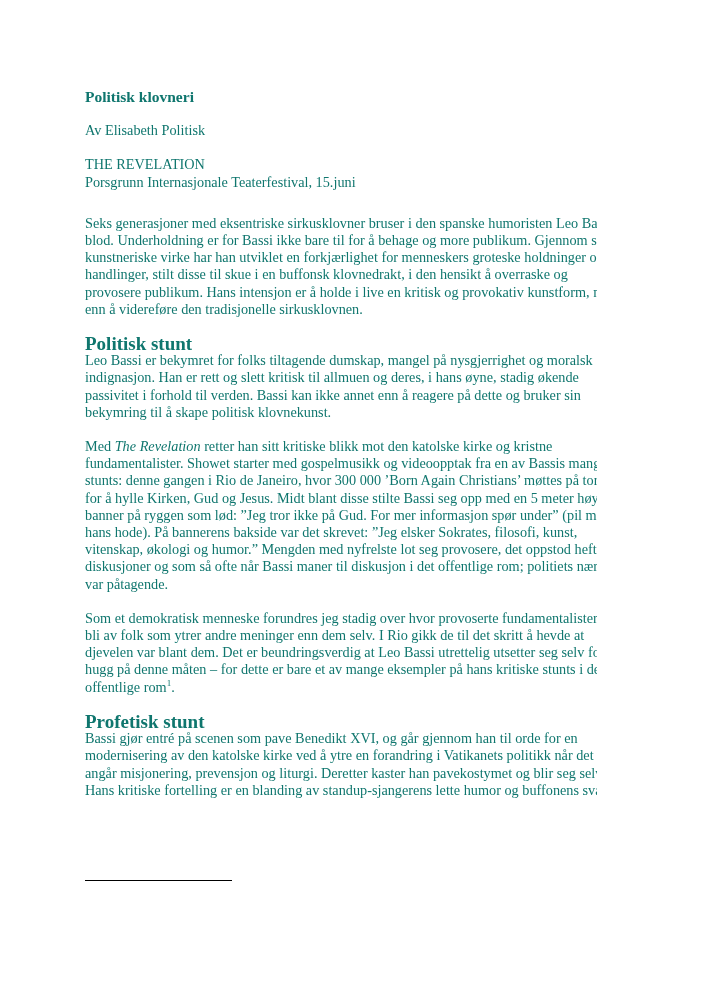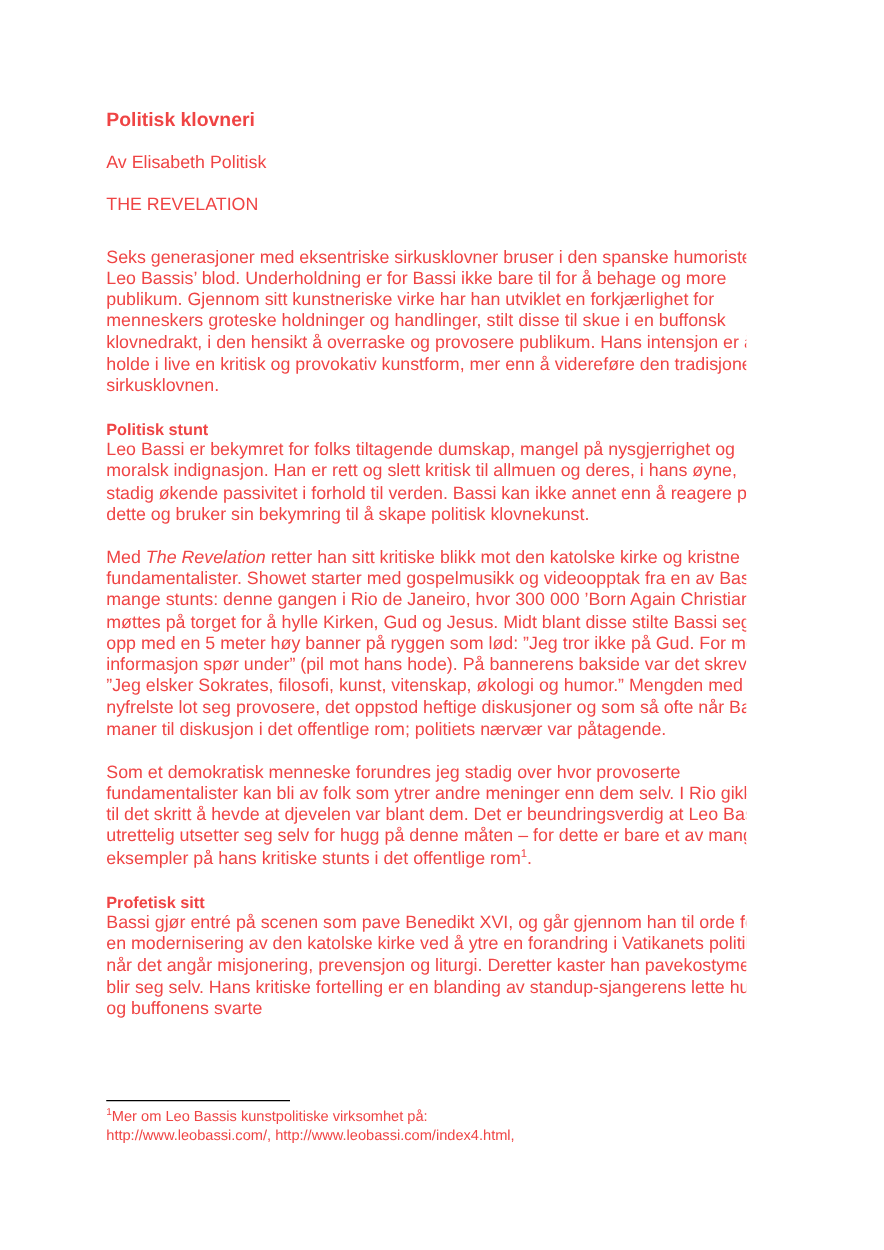--- a/index.html
+++ b/index.html
@@ -7,24 +7,24 @@
     padding: 0;
     background: #ffffff;
   }
   .page {
     position: relative;
     width: 597px;
     height: 1000px;
     background: #ffffff;
     box-sizing: border-box;
     padding: 88px 82px 0 85px;
-    font-family: Liberation Sans, sans-serif;
+    font-family: Liberation Serif, serif;
     font-size: 14.25px;
     line-height: 17.2px;
-    color: #ef4444;
+    color: #0f766e;
     overflow: hidden;
   }
   .content {
     width: 540px;
   }
   h1.article-title {
     font-size: 15.5px;
     line-height: 17.2px;
     font-weight: bold;
     margin: 0 0 17px 0;
@@ -39,21 +39,21 @@
   .production {
     margin: 0 0 24px 0;
   }
   .production div {
     margin: 0;
   }
   p.body-par {
     margin: 0 0 17px 0;
   }
   h2.section-heading {
-    font-size: 13px;
+    font-size: 19px;
     line-height: 17.2px;
     font-weight: bold;
     margin: 0;
   }
   sup.fn-ref {
     font-size: 9px;
     line-height: 0;
     vertical-align: super;
   }
   .footnote-block {
@@ -87,38 +87,35 @@
 <div class="page">
   <div class="content">
 
     <h1 class="article-title">Politisk klovneri</h1>
 
 
     <p class="byline">Av Elisabeth Politisk</p>
 
     <div class="production">
       <div>THE REVELATION</div>
+      <div>Porsgrunn Internasjonale Teaterfestival, 15.juni</div>
     </div>
 
     <p class="body-par">Seks generasjoner med eksentriske sirkusklovner bruser i den spanske humoristen Leo Bassis’ blod. Underholdning er for Bassi ikke bare til for å behage og more publikum. Gjennom sitt kunstneriske virke har han utviklet en forkjærlighet for menneskers groteske holdninger og handlinger, stilt disse til skue i en buffonsk klovnedrakt, i den hensikt å overraske og provosere publikum. Hans intensjon er å holde i live en kritisk og provokativ kunstform, mer enn å videreføre den tradisjonelle sirkusklovnen.</p>
 
     <h2 class="section-heading">Politisk stunt</h2>
 
     <p class="body-par">Leo Bassi er bekymret for folks tiltagende dumskap, mangel på nysgjerrighet og moralsk indignasjon. Han er rett og slett kritisk til allmuen og deres, i hans øyne, stadig økende passivitet i forhold til verden. Bassi kan ikke annet enn å reagere på dette og bruker sin bekymring til å skape politisk klovnekunst.</p>
 
     <p class="body-par"><span>Med </span><i class="show-name">The Revelation</i><span> retter han sitt kritiske blikk mot den katolske kirke og kristne fundamentalister. Showet starter med gospelmusikk og videoopptak fra en av Bassis mange stunts: denne gangen i Rio de Janeiro, hvor 300 000 ’Born Again Christians’ møttes på torget for å hylle Kirken, Gud og Jesus. Midt blant disse stilte Bassi seg opp med en 5 meter høy banner på ryggen som lød: ”Jeg tror ikke på Gud. For mer informasjon spør under” (pil mot hans hode). På bannerens bakside var det skrevet: ”Jeg elsker Sokrates, filosofi, kunst, vitenskap, økologi og humor.” Mengden med nyfrelste lot seg provosere, det oppstod heftige diskusjoner og som så ofte når Bassi maner til diskusjon i det offentlige rom; politiets nærvær var påtagende.</span></p>
 
     <p class="body-par"><span>Som et demokratisk menneske forundres jeg stadig over hvor provoserte fundamentalister kan bli av folk som ytrer andre meninger enn dem selv. I Rio gikk de til det skritt å hevde at djevelen var blant dem. Det er beundringsverdig at Leo Bassi utrettelig utsetter seg selv for hugg på denne måten – for dette er bare et av mange eksempler på hans kritiske stunts i det offentlige rom</span><sup class="fn-ref">1</sup><span>.</span></p>
 
-    <h2 class="section-heading">Profetisk sitt</h2>
+    <h2 class="section-heading">Profetisk stunt</h2>
 
     <p class="body-par">Bassi gjør entré på scenen som pave Benedikt XVI, og går gjennom han til orde for en modernisering av den katolske kirke ved å ytre en forandring i Vatikanets politikk når det angår misjonering, prevensjon og liturgi. Deretter kaster han pavekostymet og blir seg selv. Hans kritiske fortelling er en blanding av standup-sjangerens lette humor og buffonens svarte</p>
 
   </div>
 
   <div class="footnote-block">
     <div class="footnote-sep"></div>
-    <div class="footnote">
-      <div><sup class="fn-marker">1</sup><span>Mer om Leo Bassis kunstpolitiske virksomhet på:</span></div>
-      <div>http://www.leobassi.com/, http://www.leobassi.com/index4.html,</div>
-    </div>
   </div>
 </div>
 
 </body></html>

